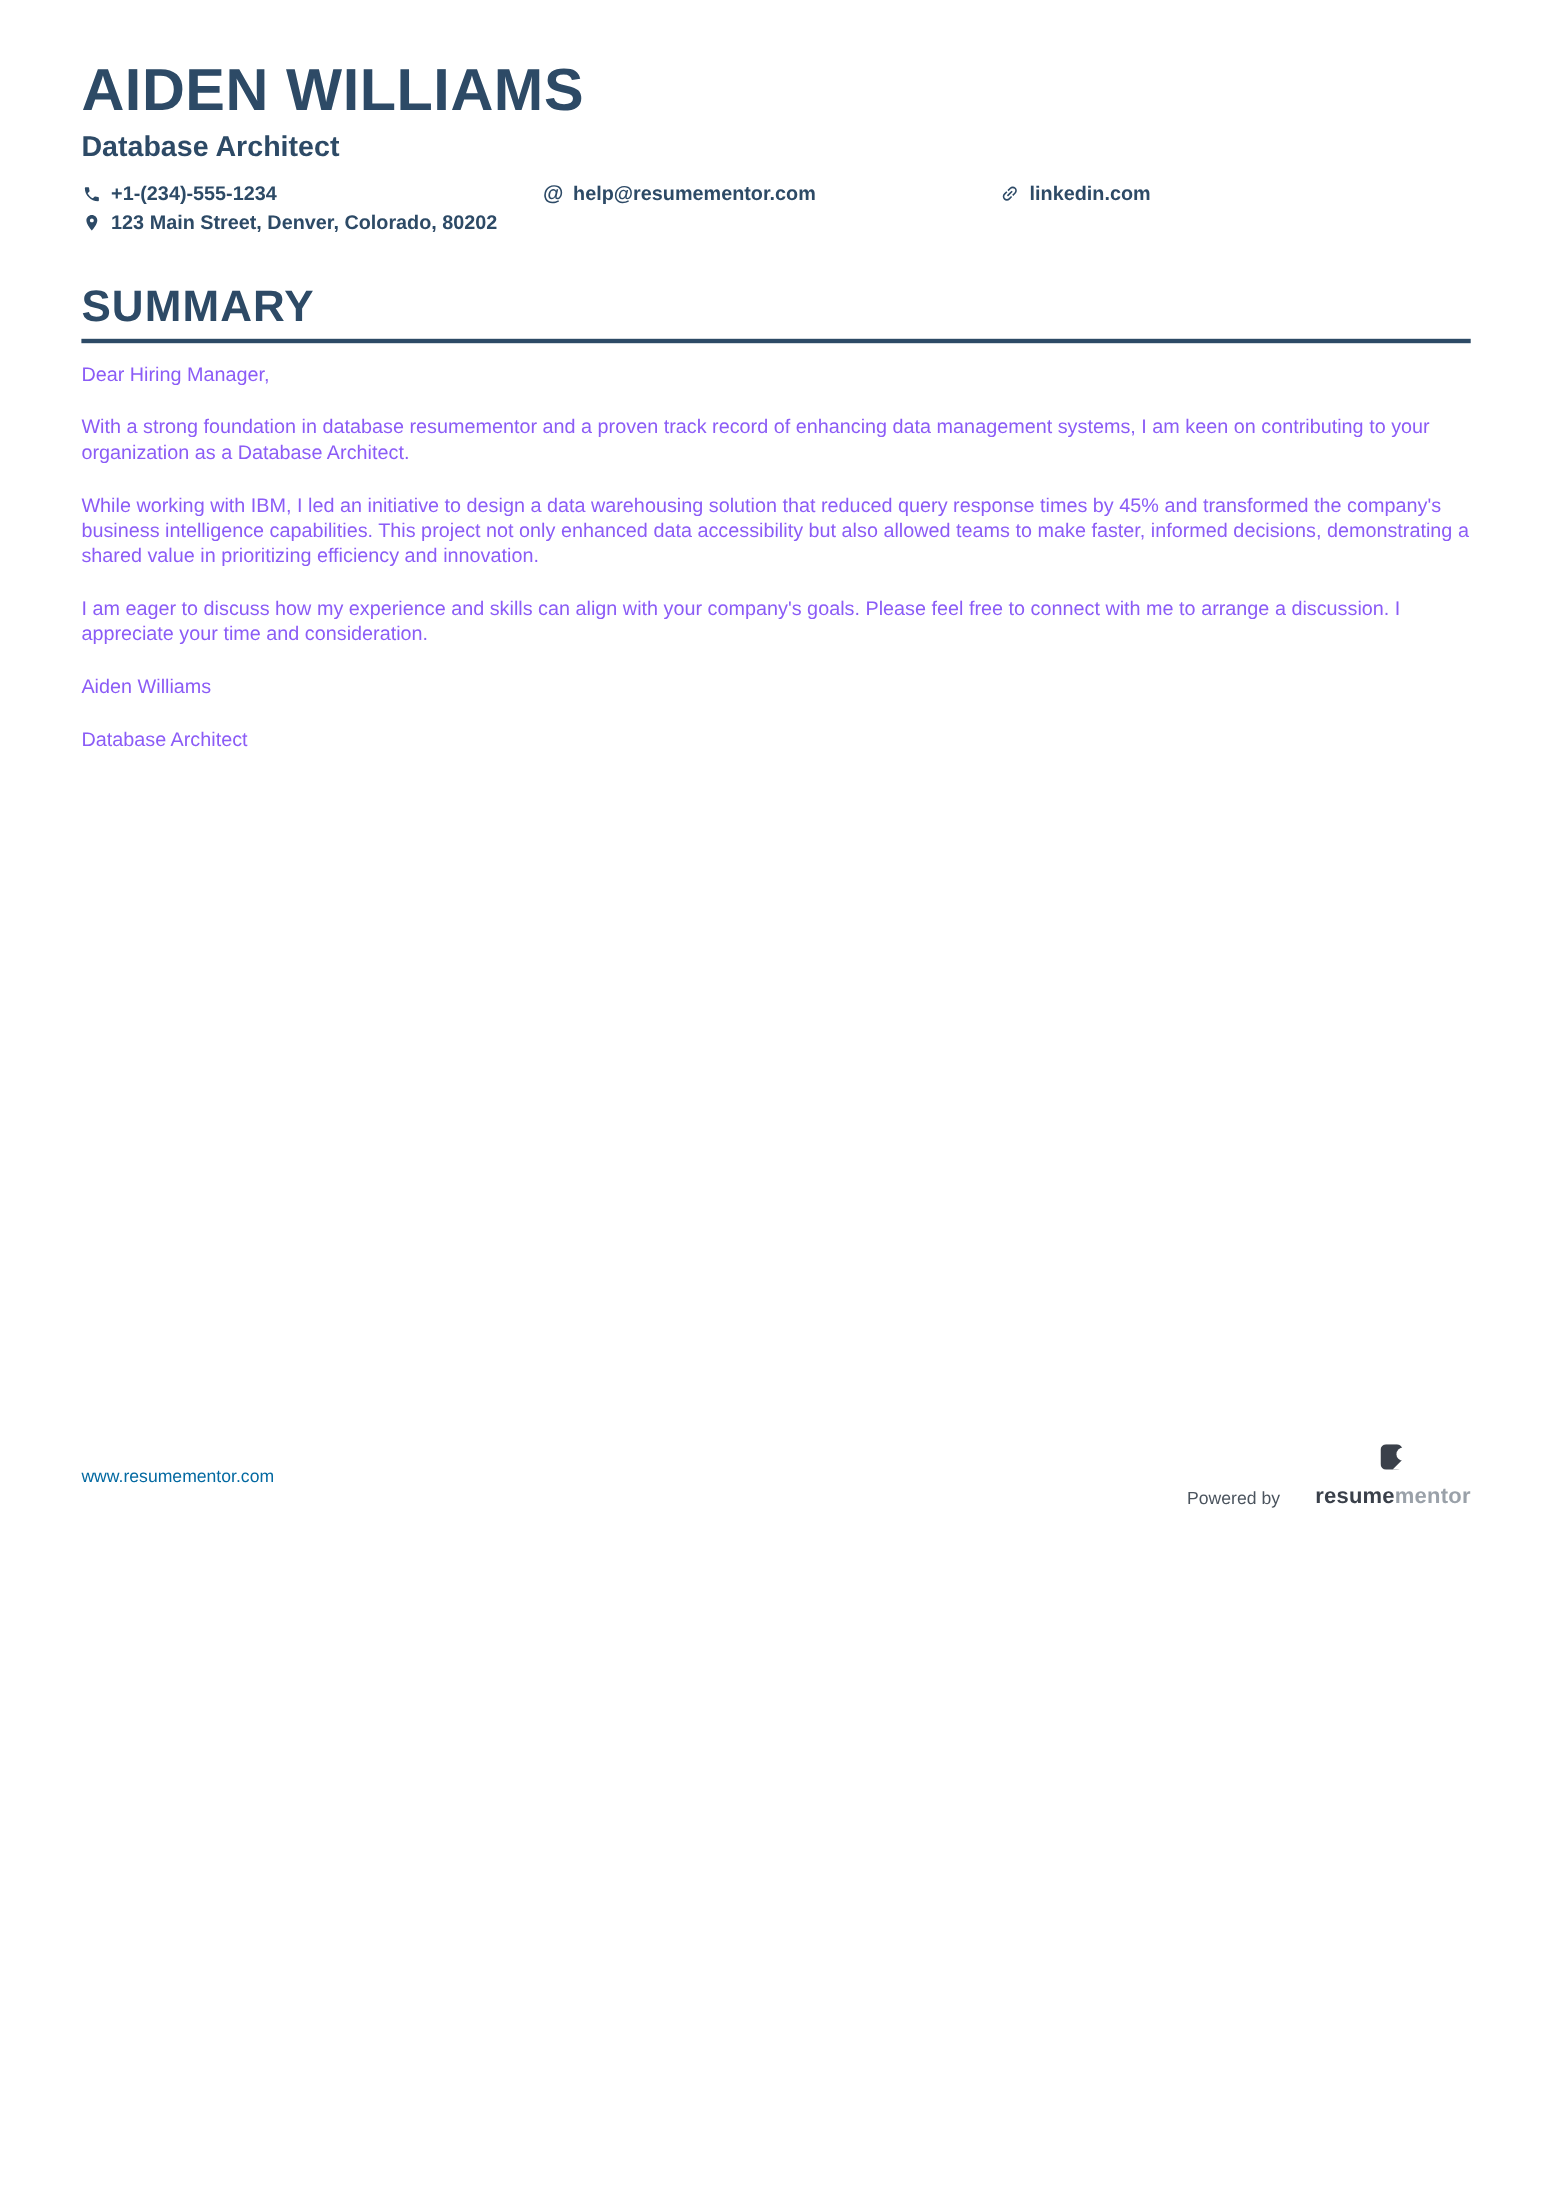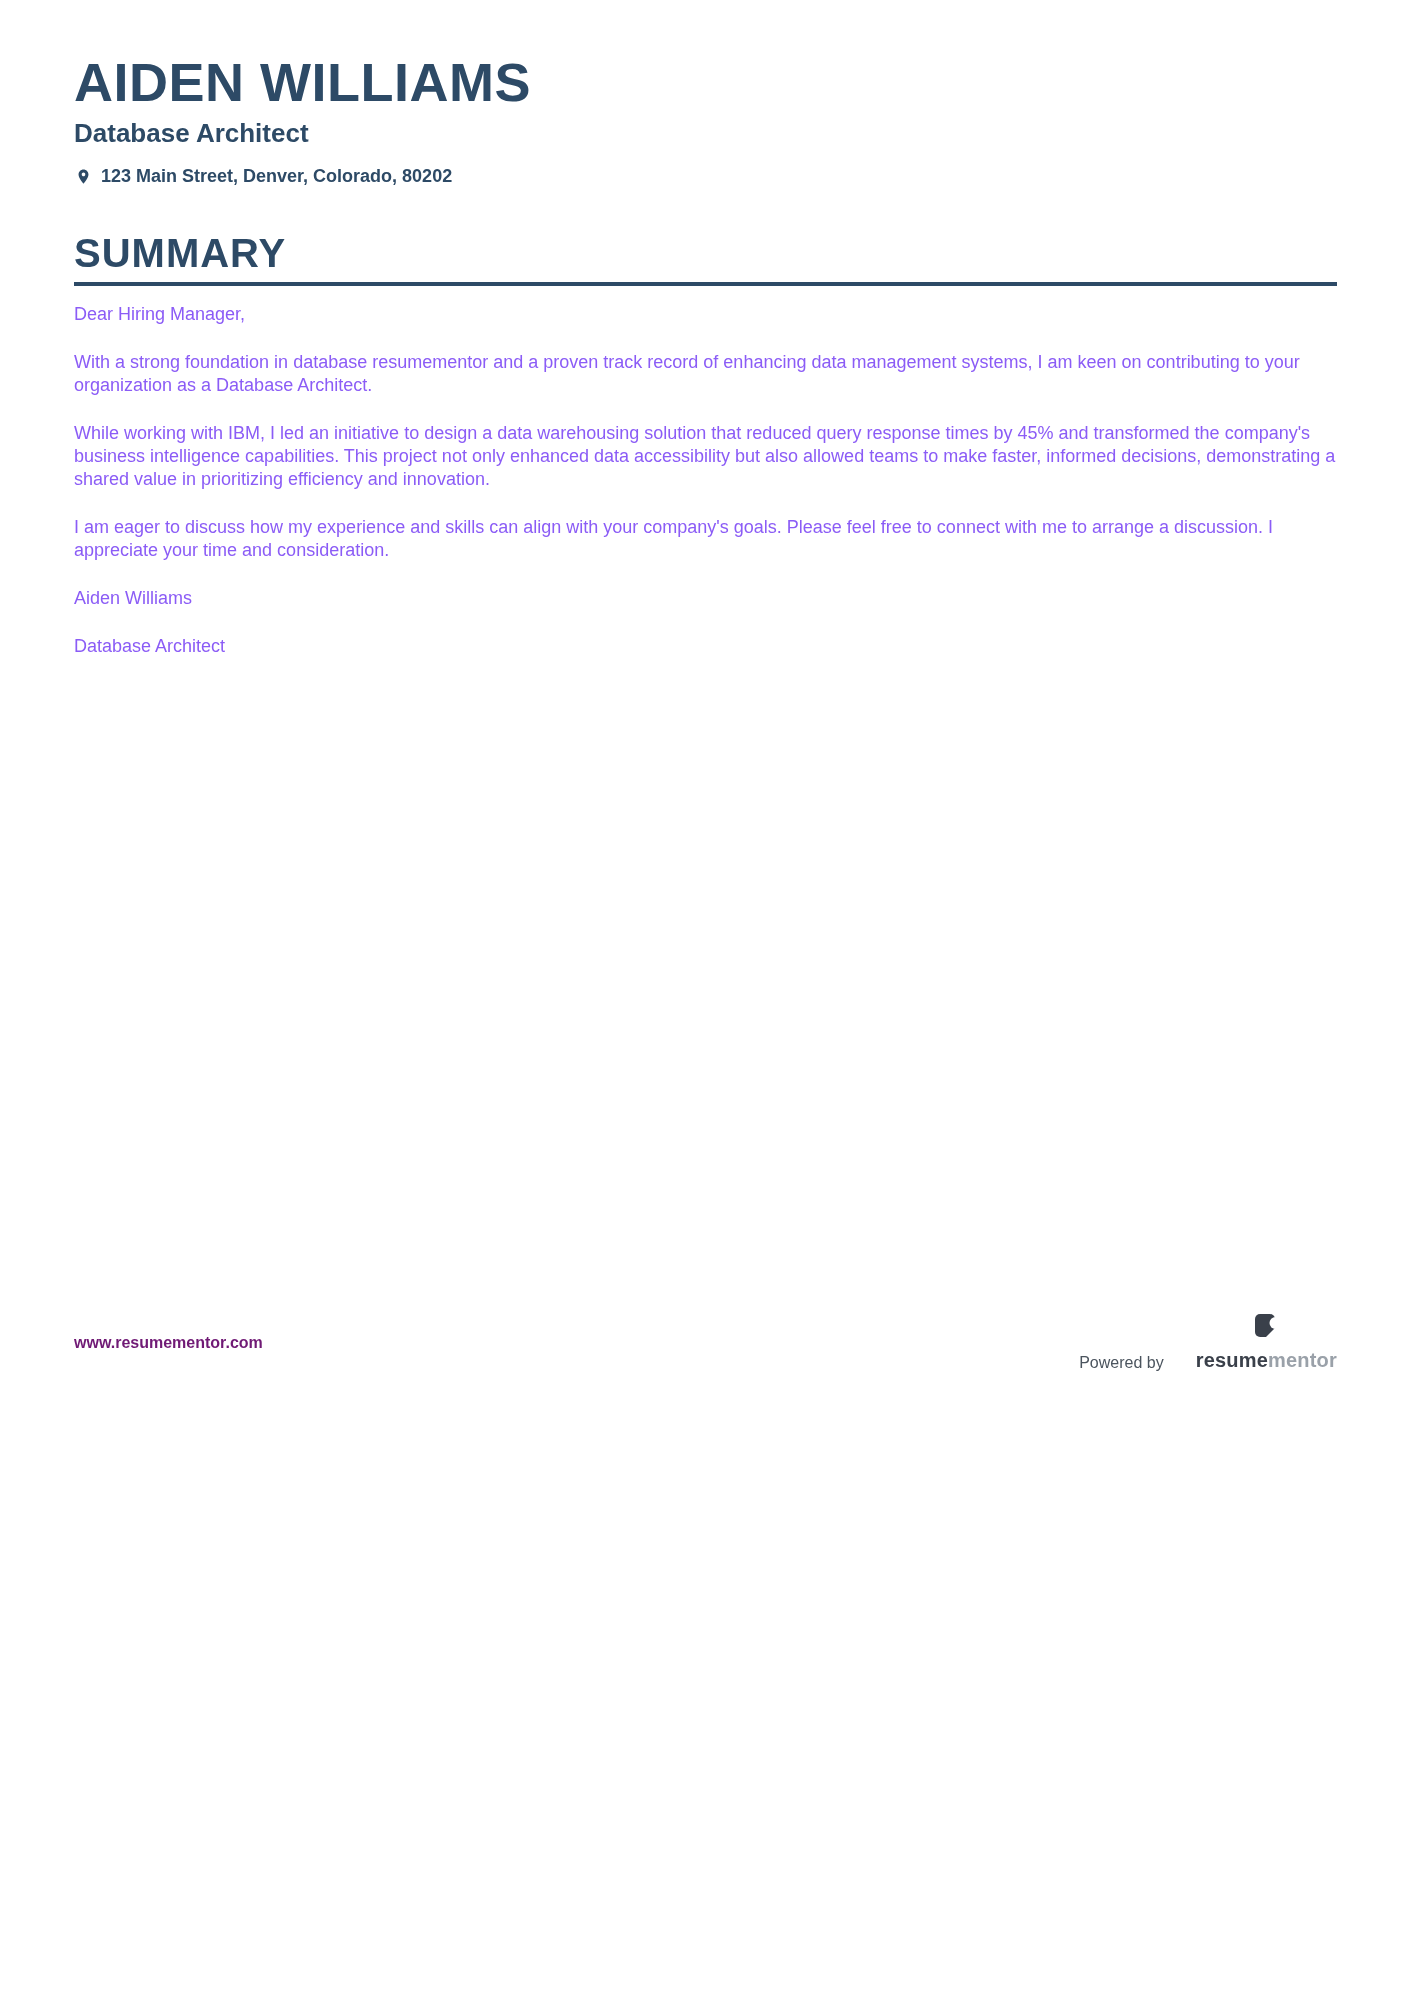--- a/index.html
+++ b/index.html
@@ -90,24 +90,23 @@
   .letter-body p:last-child { margin-bottom: 0; }
 
   
   .footer {
     margin-top: auto;
     display: flex;
     justify-content: space-between;
     align-items: center;
   }
   .footer-url {
-    color: #701a75;
+    color: #0369a1;
     font-size: 16px;
     text-decoration: none;
-    font-weight: bold;
   }
   .footer-right {
     display: flex;
     align-items: flex-end;
     gap: 32px;
   }
   .powered-by {
     color: #4b545e;
     font-size: 16px;
   }
@@ -124,20 +123,45 @@
 </head>
 <body>
 
 <div class="page">
 
   <header>
     <h1 class="person-name">AIDEN WILLIAMS</h1>
     <h2 class="person-title">Database Architect</h2>
 
     <div class="contact-block">
+      <div class="contact-row">
+
+        <div class="contact-item">
+          <span class="ico">
+            <svg width="17" height="17" viewBox="0 0 24 24" fill="#2d4a66">
+              <path d="M6.62 10.79c1.44 2.83 3.76 5.14 6.59 6.59l2.2-2.2c.27-.27.67-.36 1.02-.24 1.12.37 2.33.57 3.57.57.55 0 1 .45 1 1V20c0 .55-.45 1-1 1-9.39 0-17-7.61-17-17 0-.55.45-1 1-1h3.5c.55 0 1 .45 1 1 0 1.25.2 2.45.57 3.57.11.35.03.74-.25 1.02l-2.2 2.2z"></path>
+            </svg>
+          </span>
+          <span>+1-(234)-555-1234</span>
+        </div>
+
+        <div class="contact-item">
+          <span class="ico at-glyph">@</span>
+          <span>help@resumementor.com</span>
+        </div>
+
+        <div class="contact-item">
+          <span class="ico link-rot">
+            <svg width="18" height="18" viewBox="0 0 24 24" fill="#2d4a66">
+              <path d="M3.9 12c0-1.71 1.39-3.1 3.1-3.1h4V7H7c-2.76 0-5 2.24-5 5s2.24 5 5 5h4v-1.9H7c-1.71 0-3.1-1.39-3.1-3.1zM8 13h8v-2H8v2zm9-6h-4v1.9h4c1.71 0 3.1 1.39 3.1 3.1s-1.39 3.1-3.1 3.1h-4V17h4c2.76 0 5-2.24 5-5s-2.24-5-5-5z"></path>
+            </svg>
+          </span>
+          <span>linkedin.com</span>
+        </div>
+      </div>
 
       <div class="contact-row">
         <div class="contact-item" style="grid-column: 1 / span 3;">
           <span class="ico">
             <svg width="17" height="17" viewBox="0 0 24 24" fill="#2d4a66">
               <path d="M12 2C8.13 2 5 5.13 5 9c0 5.25 7 13 7 13s7-7.75 7-13c0-3.87-3.13-7-7-7zm0 9.5c-1.38 0-2.5-1.12-2.5-2.5s1.12-2.5 2.5-2.5 2.5 1.12 2.5 2.5-1.12 2.5-2.5 2.5z"></path>
             </svg>
           </span>
           <span>123 Main Street, Denver, Colorado, 80202</span>
         </div>

